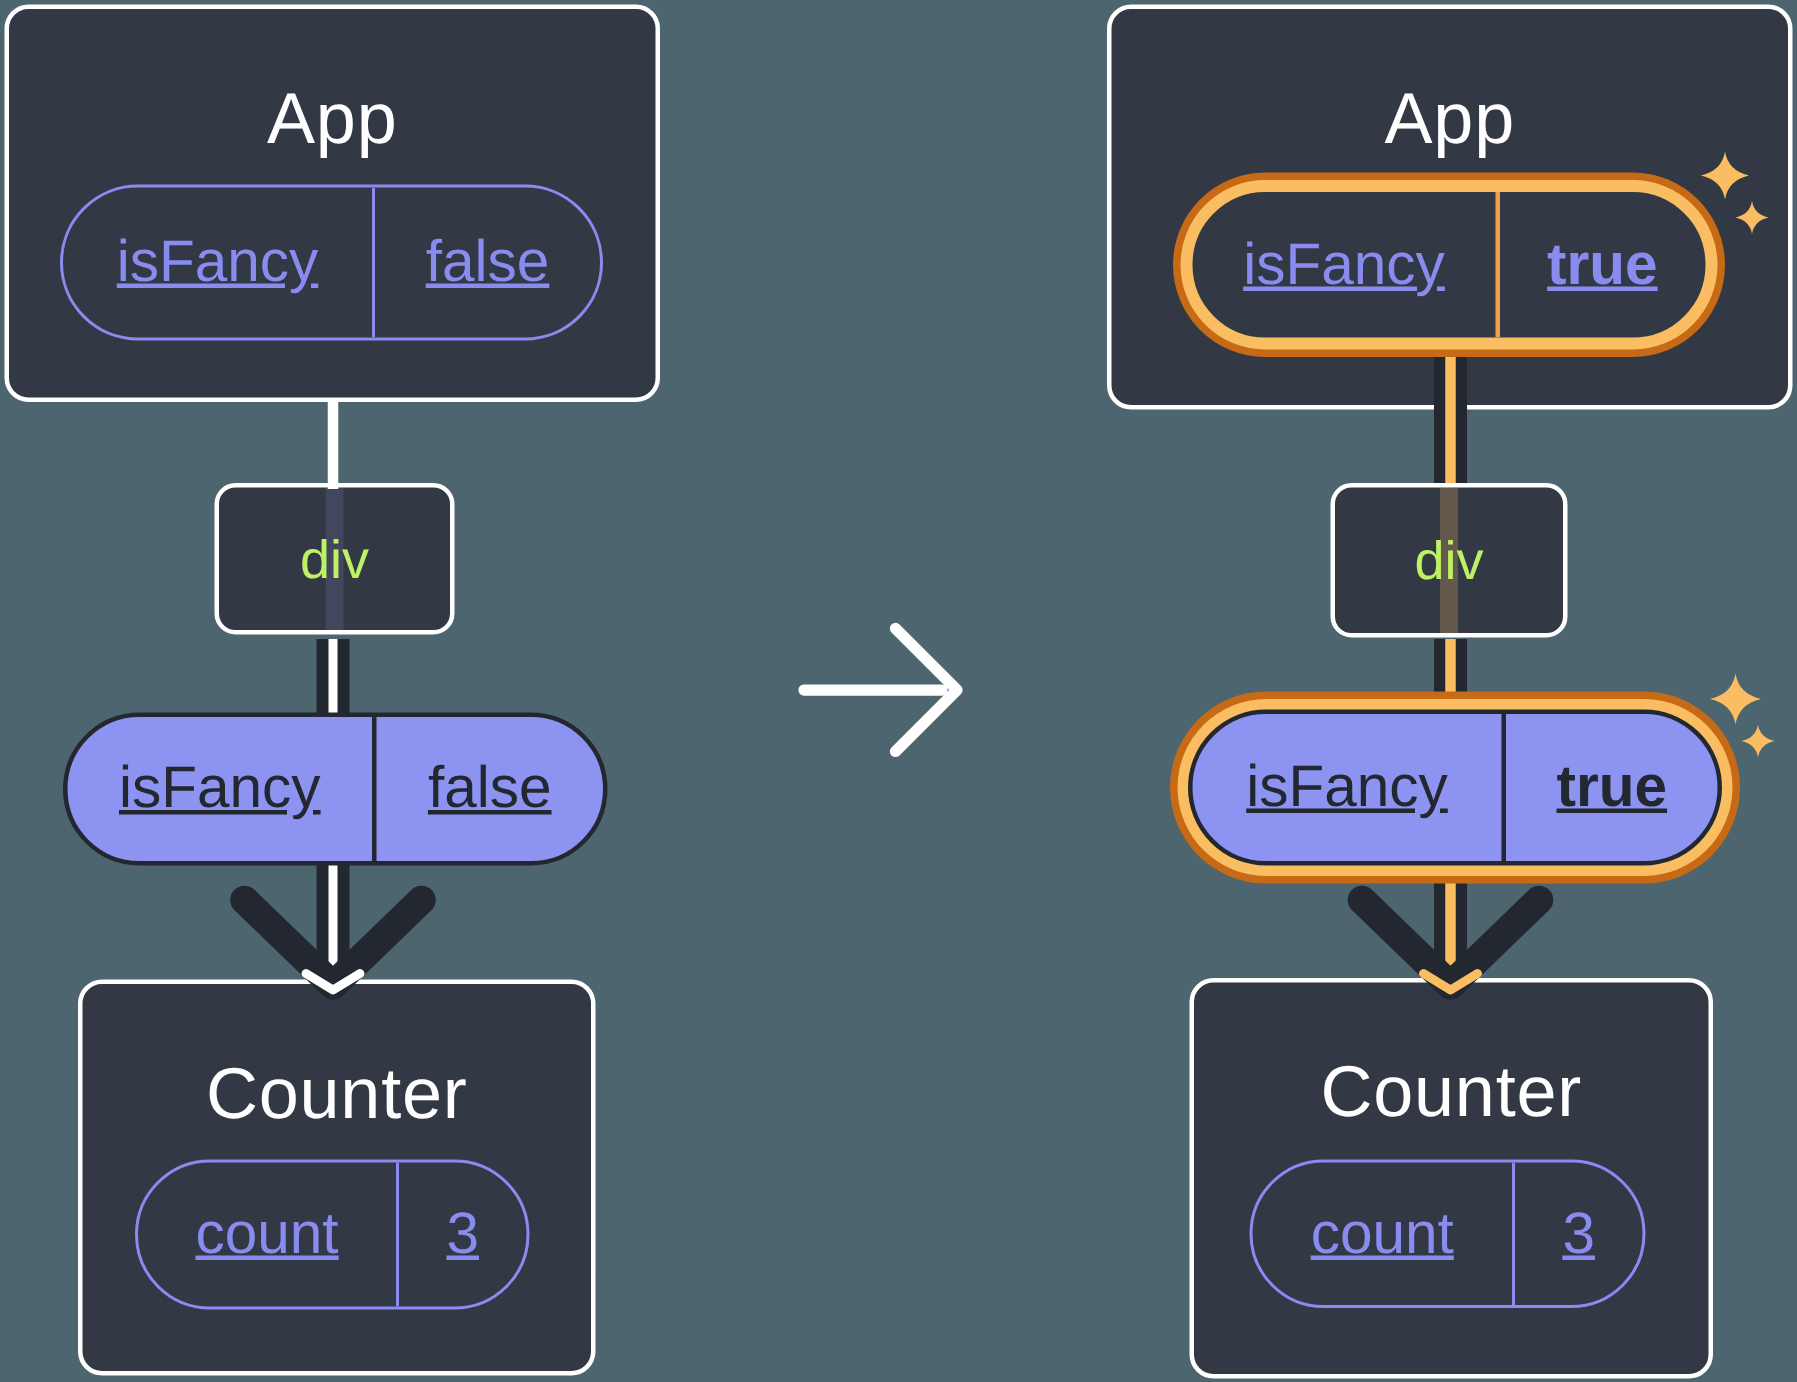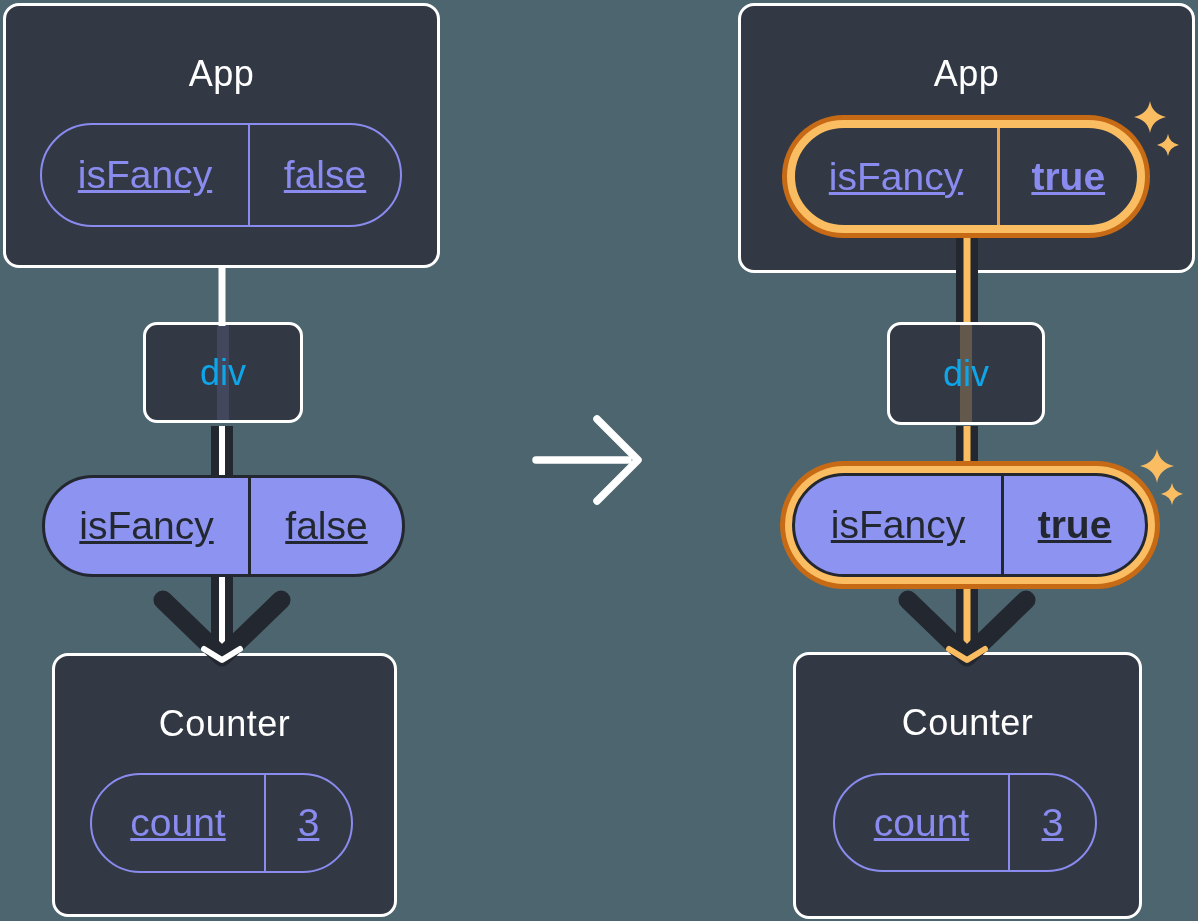--- a/index.html
+++ b/index.html
@@ -15,30 +15,30 @@
     background:#323945;
     border:3px solid #FFFFFF;
     border-radius:16px;
     z-index:1;
   }
   .box-title {
     position:absolute;
     left:0; right:0; top:50px;
     text-align:center;
     color:#FFFFFF;
-    font-size:36px;
+    font-size:48px;
     line-height:1;
     letter-spacing:0.5px;
   }
   .div-node {
     display:flex;
     align-items:center;
     justify-content:center;
     border-radius:14px;
-    color:#0ea5e9;
+    color:#bef264;
     font-size:36px;
   }
   .thread-stripe {
     position:absolute;
     top:0; bottom:0;
     left:calc(50% - 6px);
     width:12px;
   }
   .stripe-purple { background:rgba(128,132,190,0.20); }
   .stripe-orange { background:rgba(250,189,98,0.24); }

